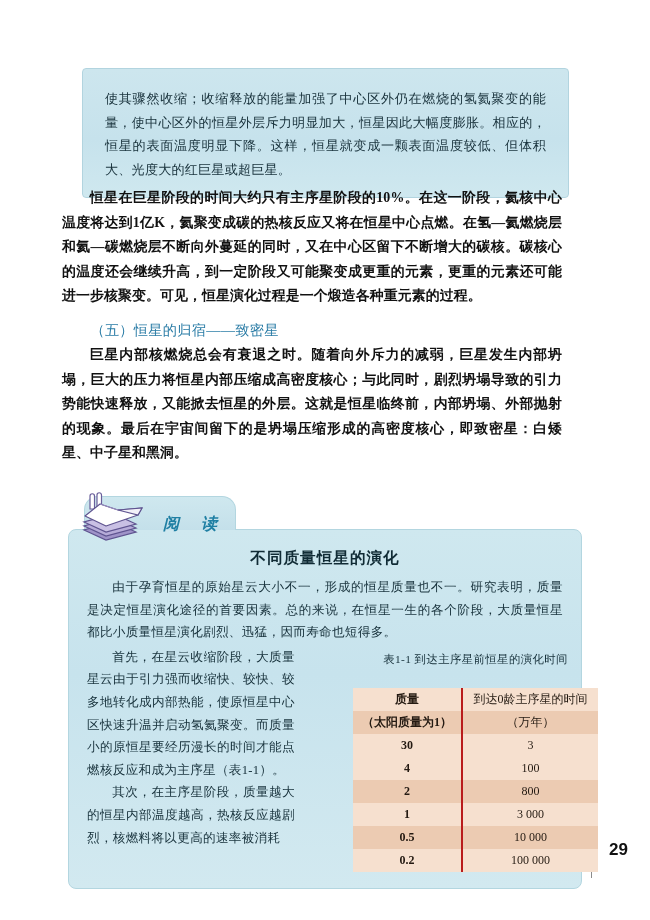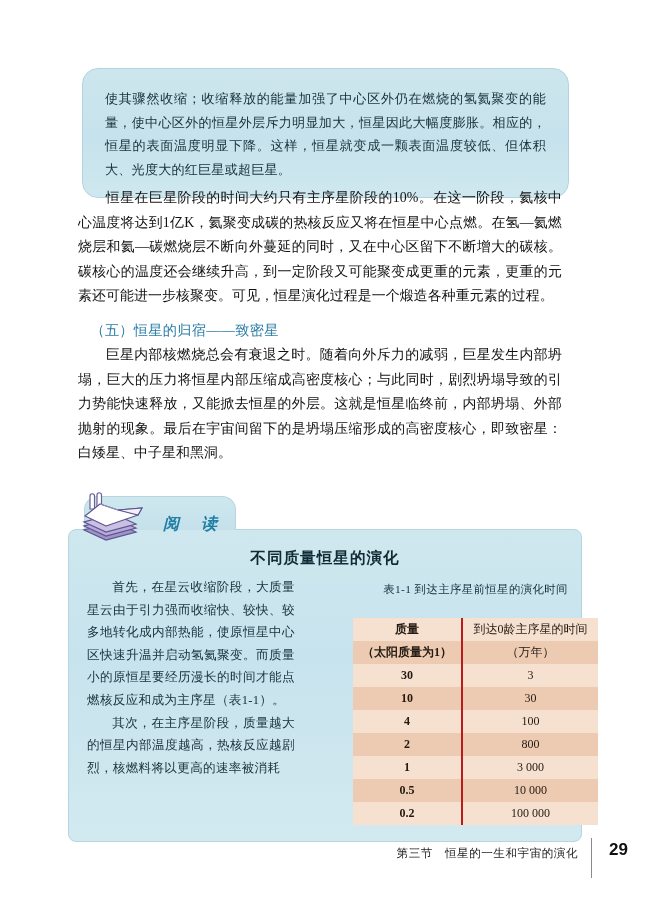--- a/index.html
+++ b/index.html
@@ -25,21 +25,21 @@
 
   
   .callout {
     position: absolute;
     left: 82px;
     top: 68px;
     width: 487px;
     box-sizing: border-box;
     background: linear-gradient(180deg, #cde6ee 0%, #c6e2ec 55%, #cfe8ef 100%);
     border: 1px solid #b2d4df;
-    border-radius: 16px;
+    border-radius: 4px;
     padding: 18px 22px 16px 22px;
   }
   .callout p {
     margin: 0;
     font-family: "Liberation Serif", "DejaVu Serif", serif;
     font-size: 13.1px;
     line-height: 23.5px;
     letter-spacing: 0.2px;
     text-align: justify;
     text-align-last: left;
@@ -47,28 +47,29 @@
   }
 
   
   .body-col {
     position: absolute;
     left: 62px;
     top: 186px;
     width: 500px;
   }
   .para {
-    margin: 0 0 0 16px;
+    margin: 0 0 0 0;
     font-size: 13.9px;
     line-height: 24.6px;
     text-align: justify;
     text-align-last: left;
     text-indent: 2em;
     color: #111111;
     letter-spacing: 0.1px;
+    font-weight: bold;
   }
   .section-heading {
     margin: 9px 0 1px 0;
     font-size: 14.2px;
     line-height: 24px;
     text-indent: 2em;
     color: #2a7ca6;
     letter-spacing: 0.3px;
   }
 
@@ -265,20 +266,21 @@
         <path d="M6 32 L28 42 L58 34 L36 24 Z" fill="#c9c0e4" stroke="#5f5490" stroke-width="1.2"></path>
 
         <path d="M7 26 L28 36 L60 25 L64 18 L40 20 L22 14 Z" fill="#ffffff" stroke="#5f5490" stroke-width="1.2" stroke-linejoin="round"></path>
         <path d="M40 20 L60 25 L64 18 Z" fill="#f2f0f8" stroke="#5f5490" stroke-width="1.1"></path>
         <path d="M22 14 L40 20" fill="none" stroke="#9a90c0" stroke-width="0.9"></path>
       </svg>
     </div>
 
     <div class="reading-box">
       <div class="reading-title">不同质量恒星的演化</div>
+      <p class="reading-para">由于孕育恒星的原始星云大小不一，形成的恒星质量也不一。研究表明，质量是决定恒星演化途径的首要因素。总的来说，在恒星一生的各个阶段，大质量恒星都比小质量恒星演化剧烈、迅猛，因而寿命也短得多。</p>
 
       <div class="reading-lower">
         <div class="reading-left-col">
           <p class="reading-para">首先，在星云收缩阶段，大质量星云由于引力强而收缩快、较快、较多地转化成内部热能，使原恒星中心区快速升温并启动氢氦聚变。而质量小的原恒星要经历漫长的时间才能点燃核反应和成为主序星（表1-1）。</p>
           <p class="reading-para">其次，在主序星阶段，质量越大的恒星内部温度越高，热核反应越剧烈，核燃料将以更高的速率被消耗</p>
         </div>
 
         <div class="reading-right-col">
           <div class="table-caption">表1-1 到达主序星前恒星的演化时间</div>
           <table class="evo">
@@ -288,24 +290,20 @@
                 <td>到达0龄主序星的时间</td>
               </tr>
               <tr class="hdr-b">
                 <td class="col-div">（太阳质量为1）</td>
                 <td>（万年）</td>
               </tr>
               <tr class="row-a">
                 <td class="col-div">30</td>
                 <td>3</td>
               </tr>
-              <tr class="row-b">
-                <td class="col-div">10</td>
-                <td>30</td>
-              </tr>
               <tr class="row-a">
                 <td class="col-div">4</td>
                 <td>100</td>
               </tr>
               <tr class="row-b">
                 <td class="col-div">2</td>
                 <td>800</td>
               </tr>
               <tr class="row-a">
                 <td class="col-div">1</td>

